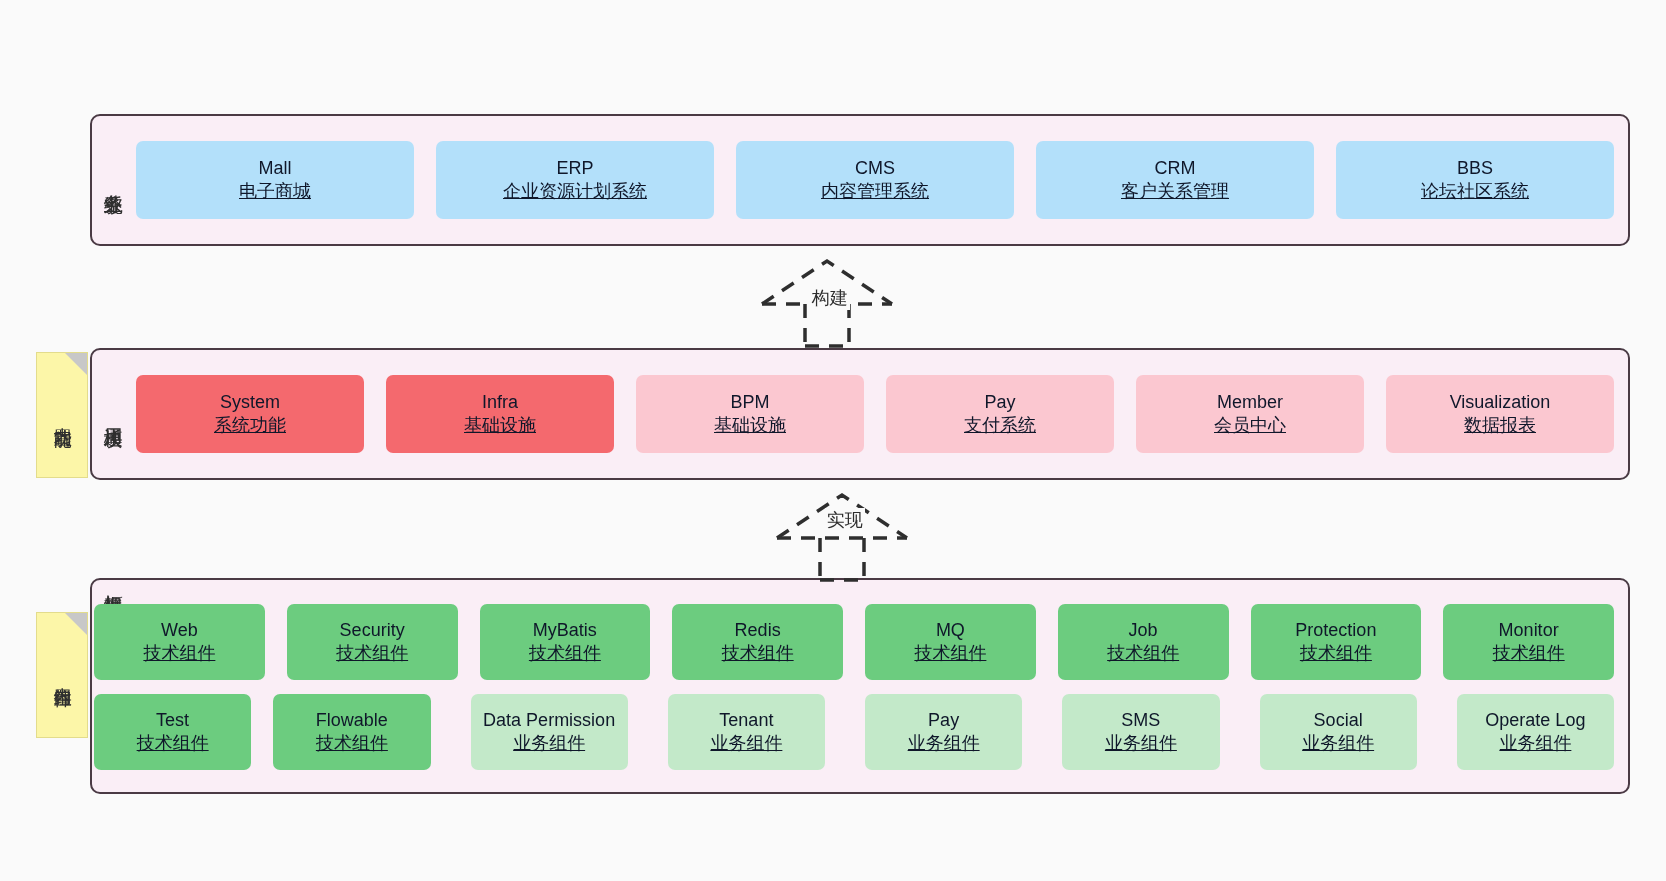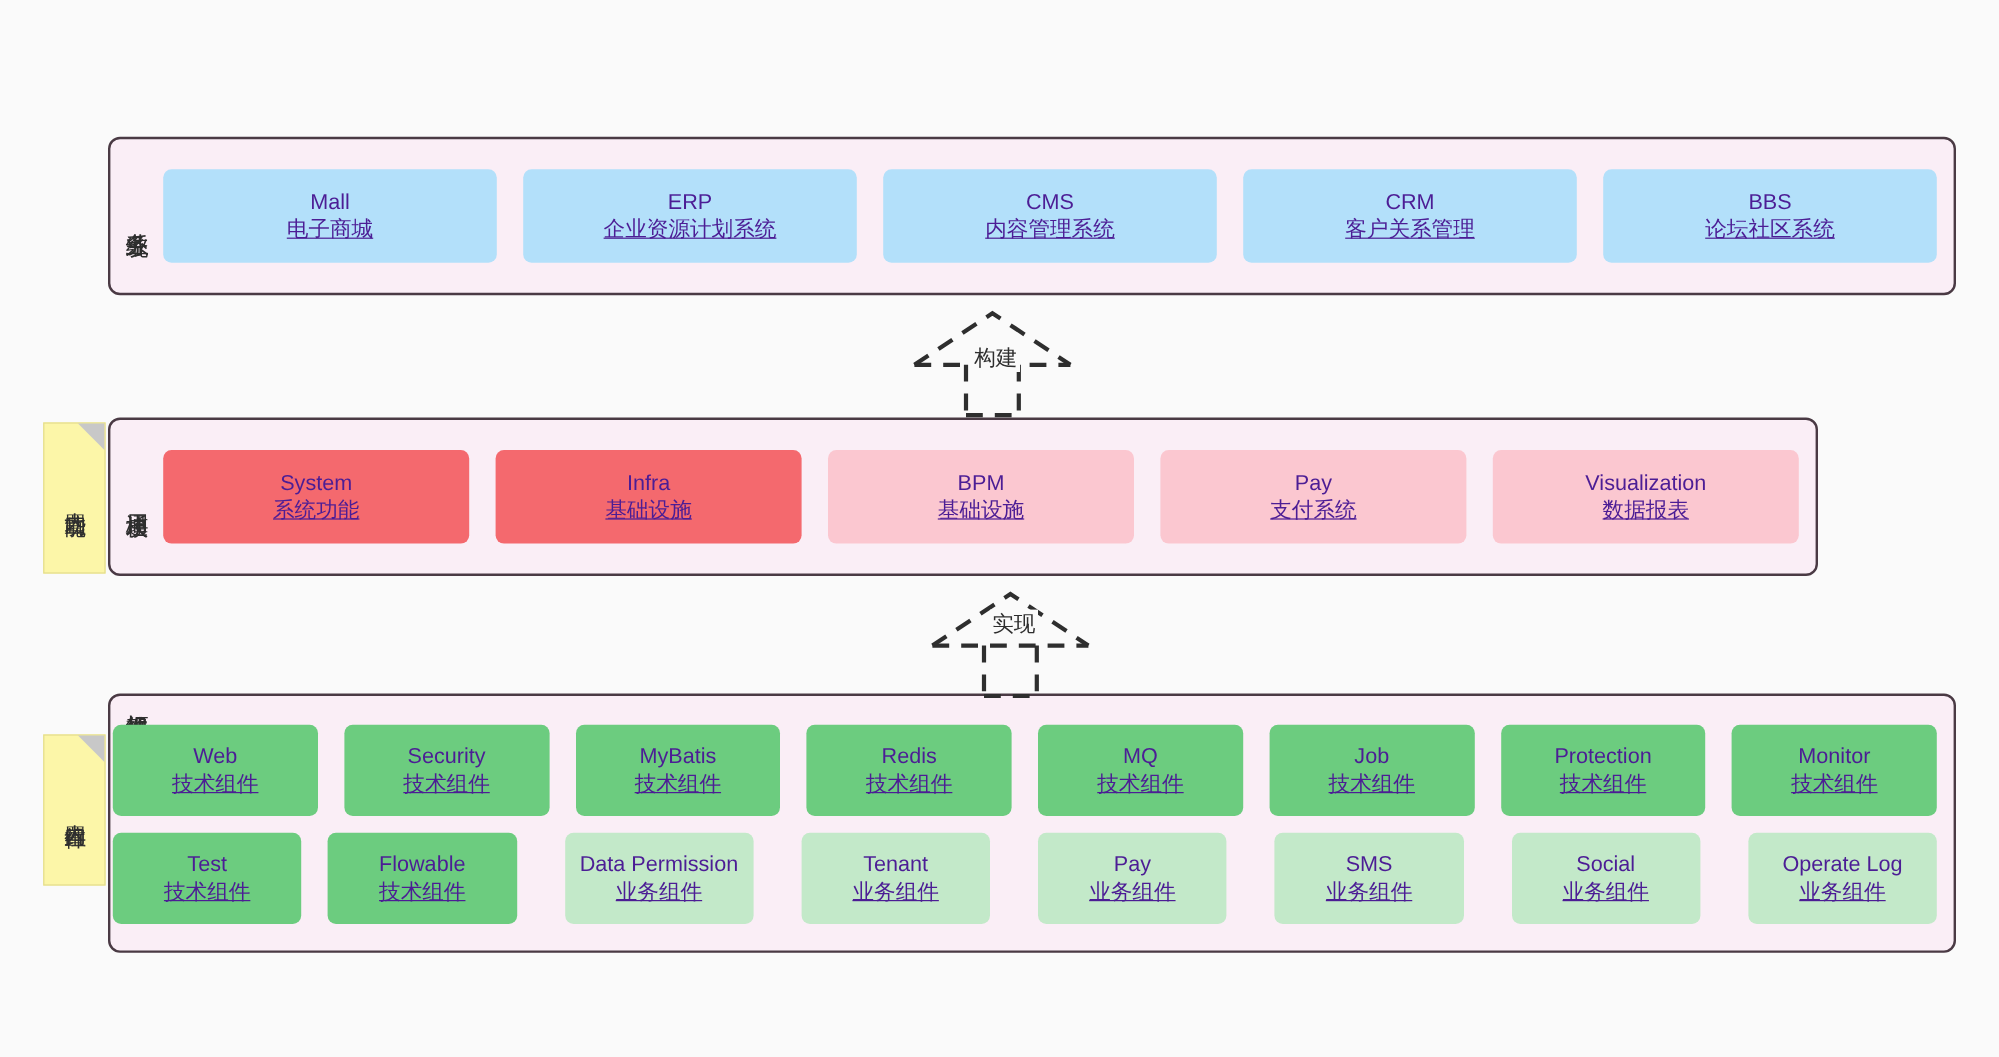--- a/index.html
+++ b/index.html
@@ -67,21 +67,21 @@
   .card {
     flex: 1 1 0;
     border-radius: 7px;
     display: flex;
     flex-direction: column;
     align-items: center;
     justify-content: center;
     text-align: center;
     font-size: 18px;
     line-height: 1.28;
-    color: #4c1d95;
+    color: #0f172a;
     padding: 4px 6px;
     box-sizing: border-box;
     white-space: normal;
   }
   .card .en { display: block; }
   .card .cn { display: block; text-decoration: underline; }
 
   .card.blue        { background: #b3e0fa; }
   .card.red-strong  { background: #f4696e; }
   .card.red-soft    { background: #fbc7d0; }
@@ -183,39 +183,43 @@
       <polyline points="48,90 92,90" stroke="#2e2e2e" stroke-width="3.5" fill="none" stroke-dasharray="14,10"></polyline>
     </svg>
     <span class="conn-label" style="top:30px; left:52%;">构建</span>
   </div>
 
   <div class="note" style="left:36px; top:352px; height:126px;">
     <span class="fold"></span>
     <span>内置功能</span>
   </div>
 
-  <div class="layer mod" style="left:90px; top:348px; width:1425px; height:132px;">
+  <div class="layer mod" style="left:90px; top:348px; width:1540px; height:132px;">
     <div class="layer-title">通用模块</div>
     <div class="layer-body">
       <div class="row">
         <div class="card red-strong">
           <span class="en">System</span>
           <span class="cn">系统功能</span>
         </div>
         <div class="card red-strong">
           <span class="en">Infra</span>
           <span class="cn">基础设施</span>
         </div>
         <div class="card red-soft">
           <span class="en">BPM</span>
           <span class="cn">基础设施</span>
         </div>
         <div class="card red-soft">
           <span class="en">Pay</span>
           <span class="cn">支付系统</span>
+        </div>
+        <div class="card red-soft">
+          <span class="en">Member</span>
+          <span class="cn">会员中心</span>
         </div>
         <div class="card red-soft">
           <span class="en">Visualization</span>
           <span class="cn">数据报表</span>
         </div>
       </div>
     </div>
   </div>
 
   <div class="connector" style="left:772px; top:490px; width:140px; height:92px;">

